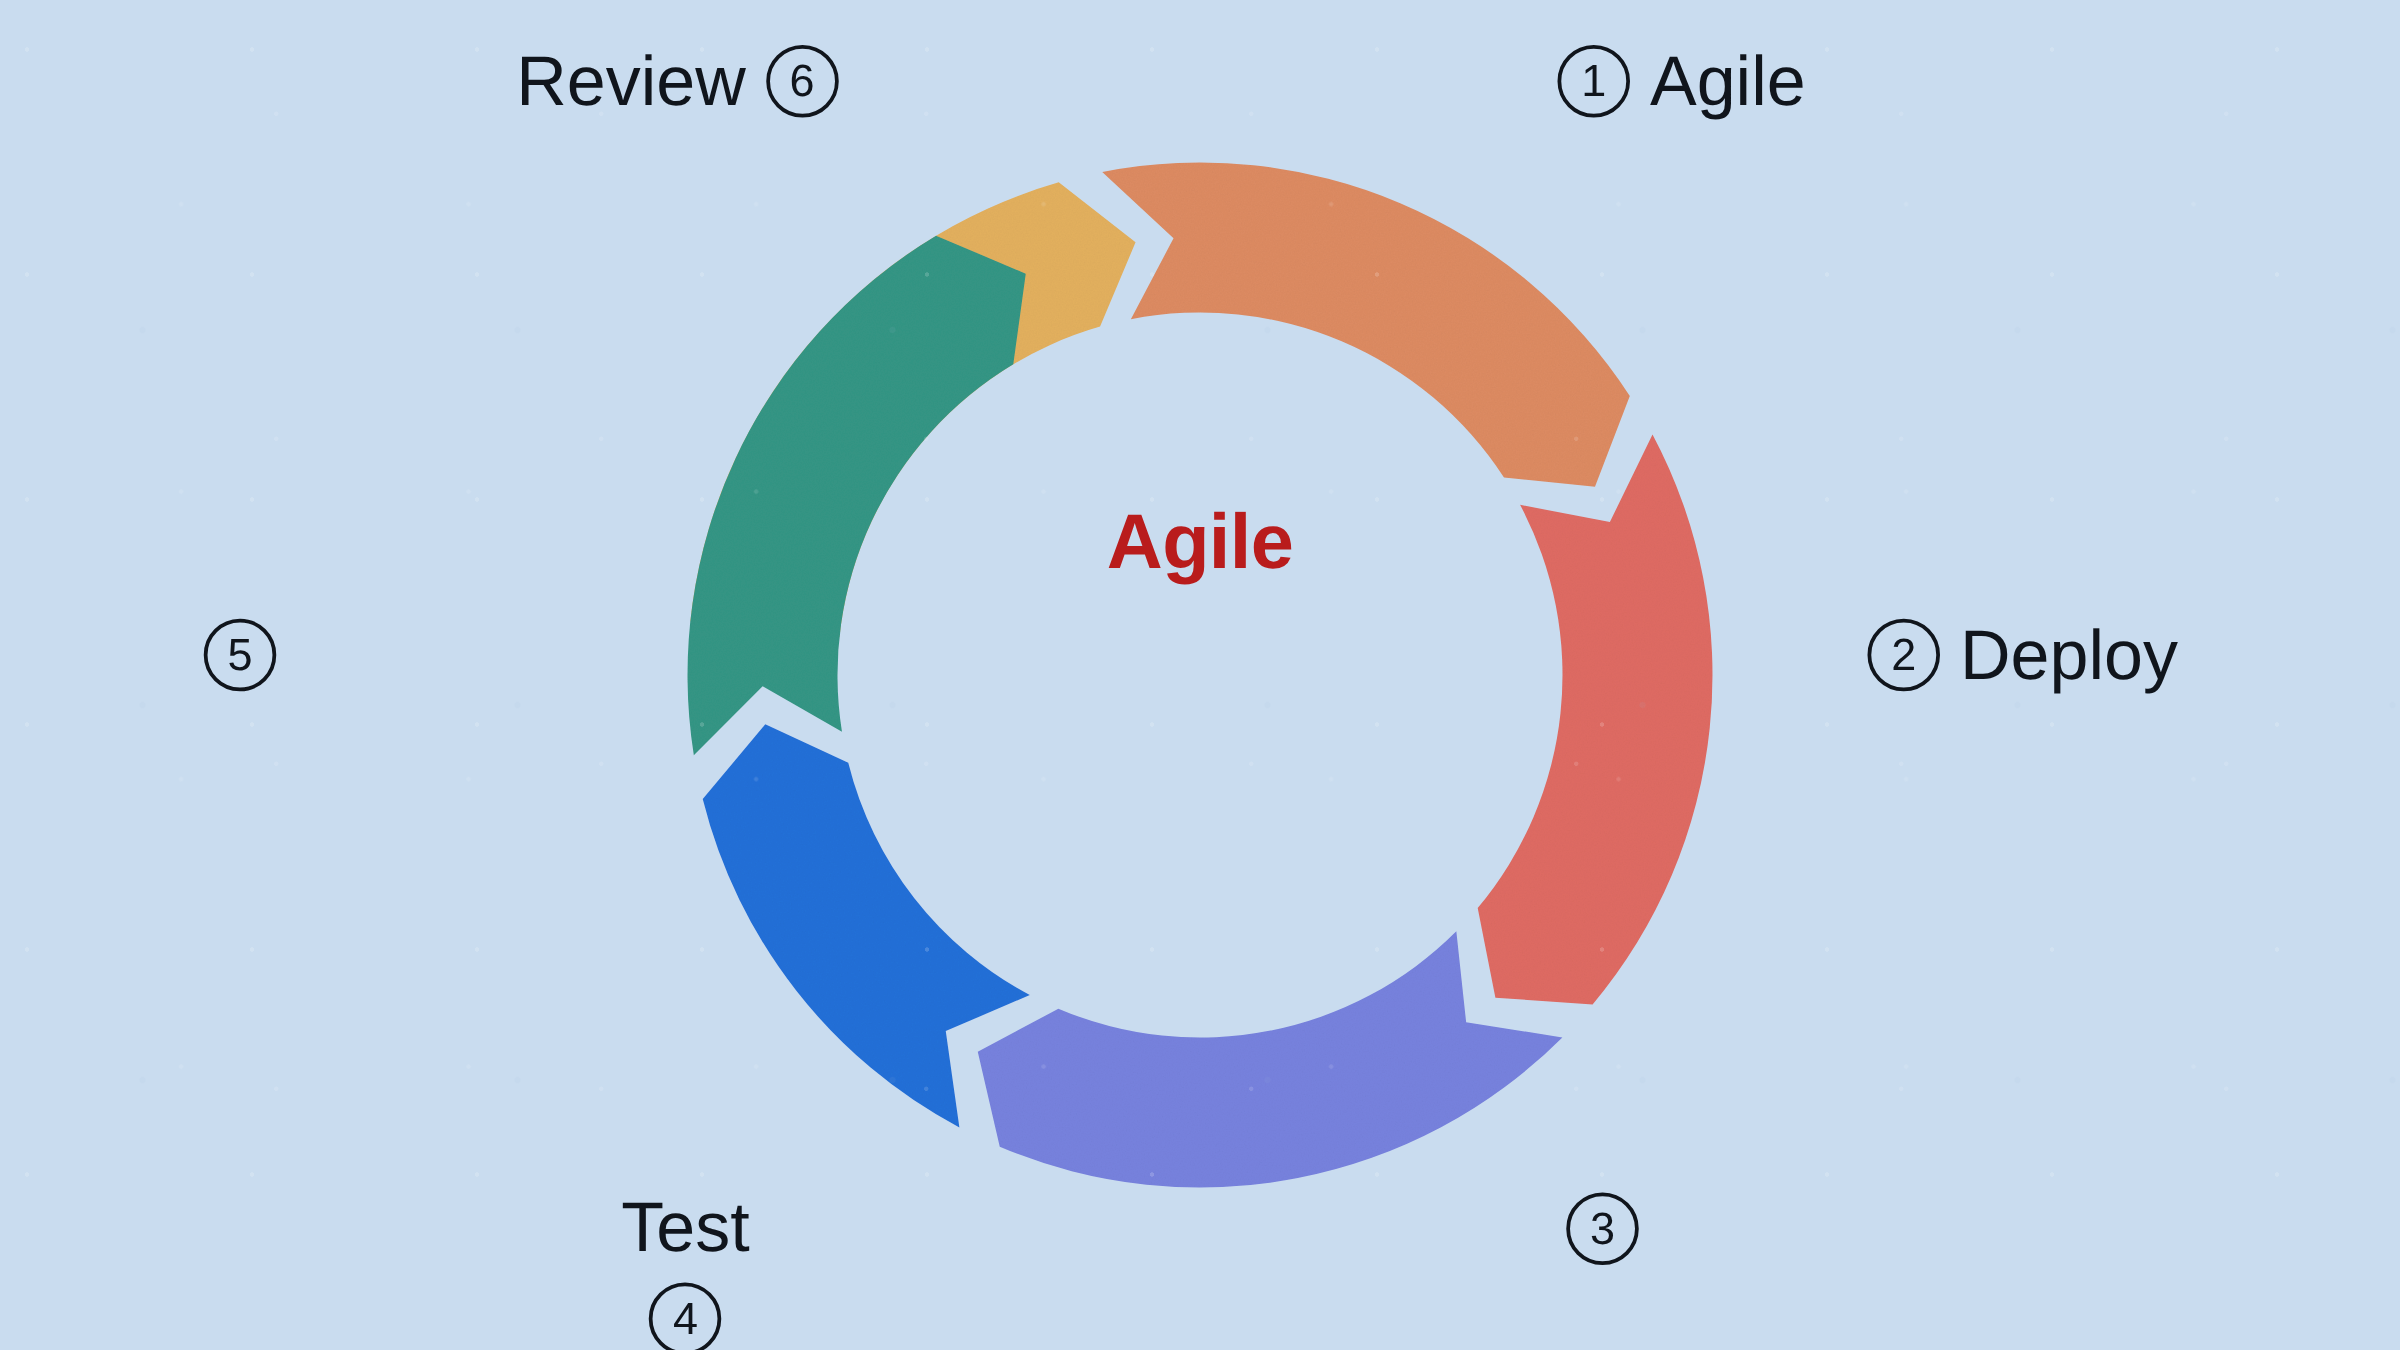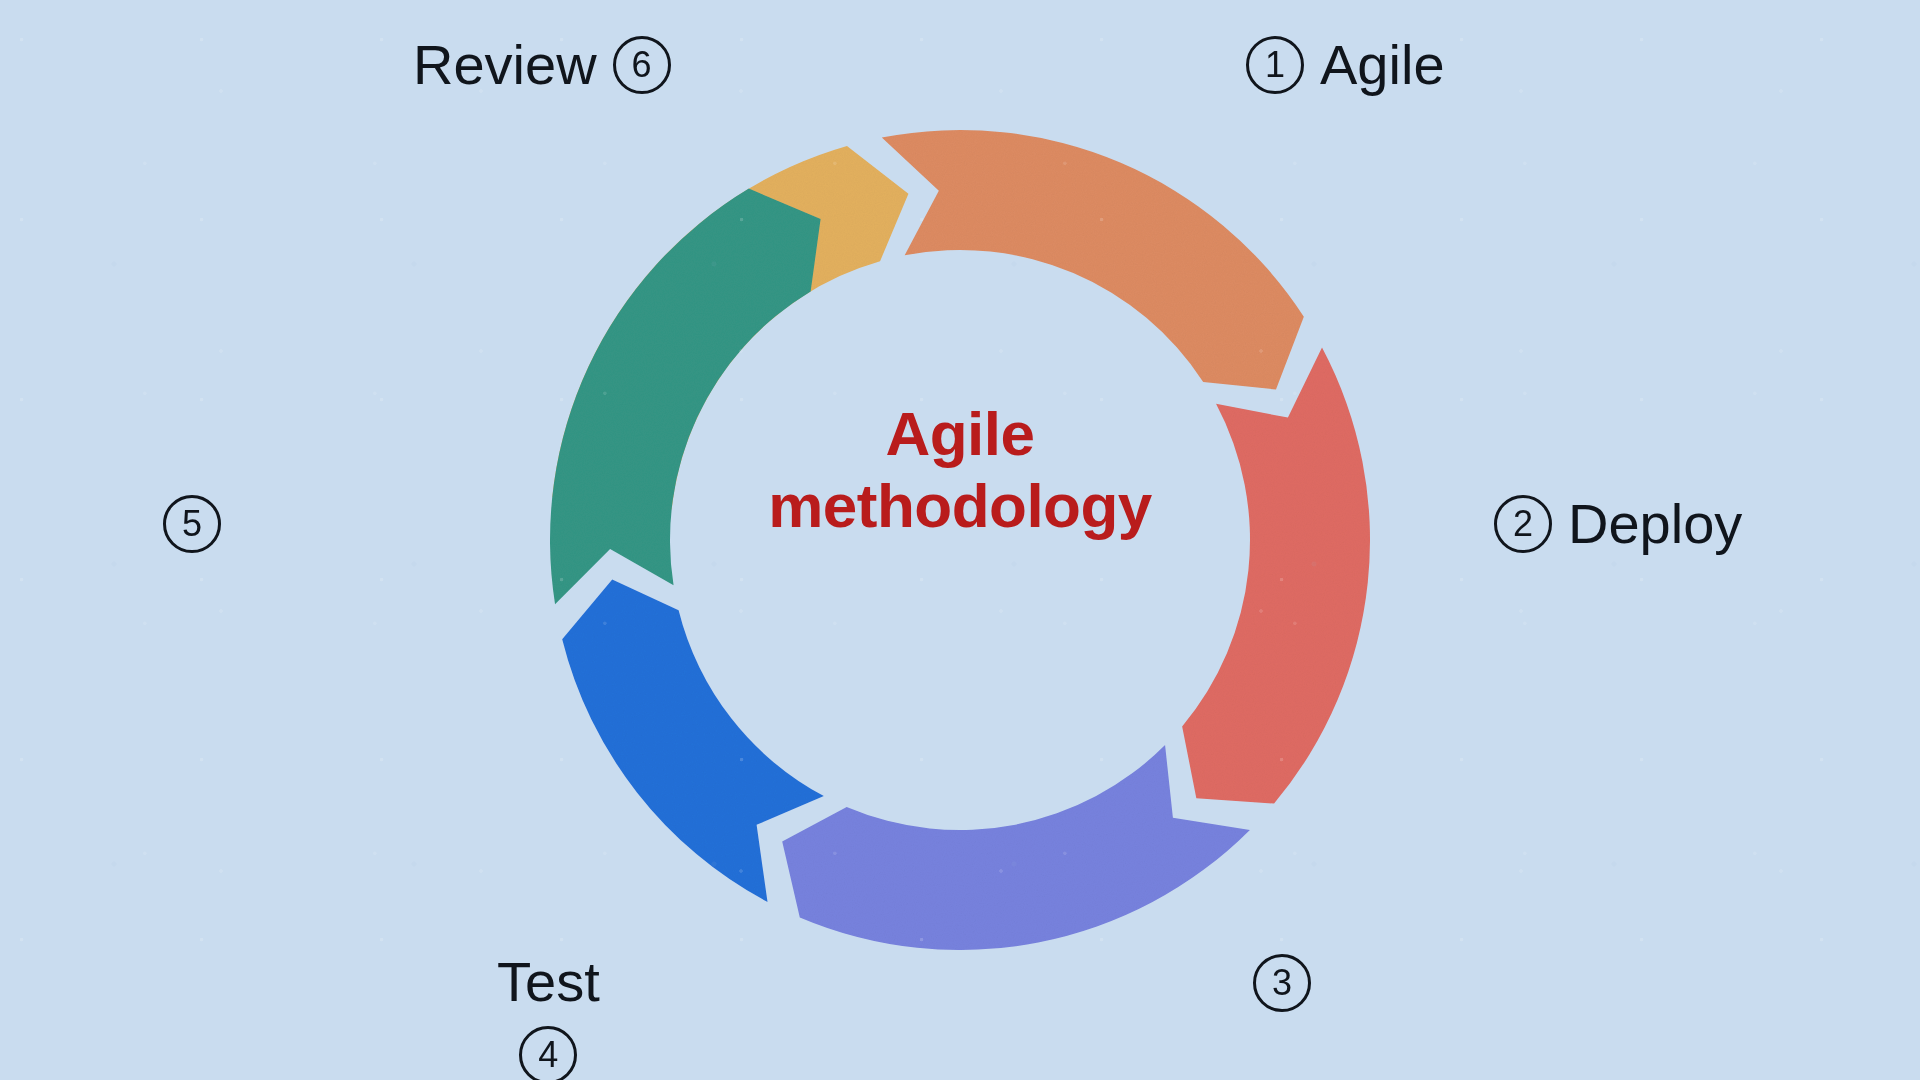--- a/index.html
+++ b/index.html
@@ -116,21 +116,20 @@
         <path d="M 1249.91 829.91 A 410 410 0 0 1 799.8 917.41 L 782.2 841.48 L 846.69 806.95 A 290 290 0 0 0 1165.06 745.06 L 1172.92 817.79 Z" fill="#7782de" filter="url(#grainy)"></path>
         <path d="M 767.52 902.01 A 410 410 0 0 1 562.18 639.19 L 612.23 579.44 L 678.61 610.16 A 290 290 0 0 0 823.85 796.05 L 756.6 824.83 Z" fill="#2470d8" filter="url(#grainy)"></path>
         <path d="M 555.05 604.14 A 410 410 0 0 1 748.83 188.56 L 820.61 218.96 L 810.64 291.42 A 290 290 0 0 0 673.57 585.37 L 610.12 548.98 Z" fill="#349685" filter="url(#grainy)"></path>
       </g>
   </svg>
 
   <div id="paper-grain"></div>
 
   <div class="center-text">
     <span class="line">Agile</span>
-    <span class="line">methodology</span>
   </div>
 
   <div class="stage-label right-side" id="label-plan">
     <span class="badge">1</span>
     <span class="stage-text">Agile</span>
   </div>
 
   <div class="stage-label right-side" id="label-design">
     <span class="badge">2</span>
     <span class="stage-text">Deploy</span>

